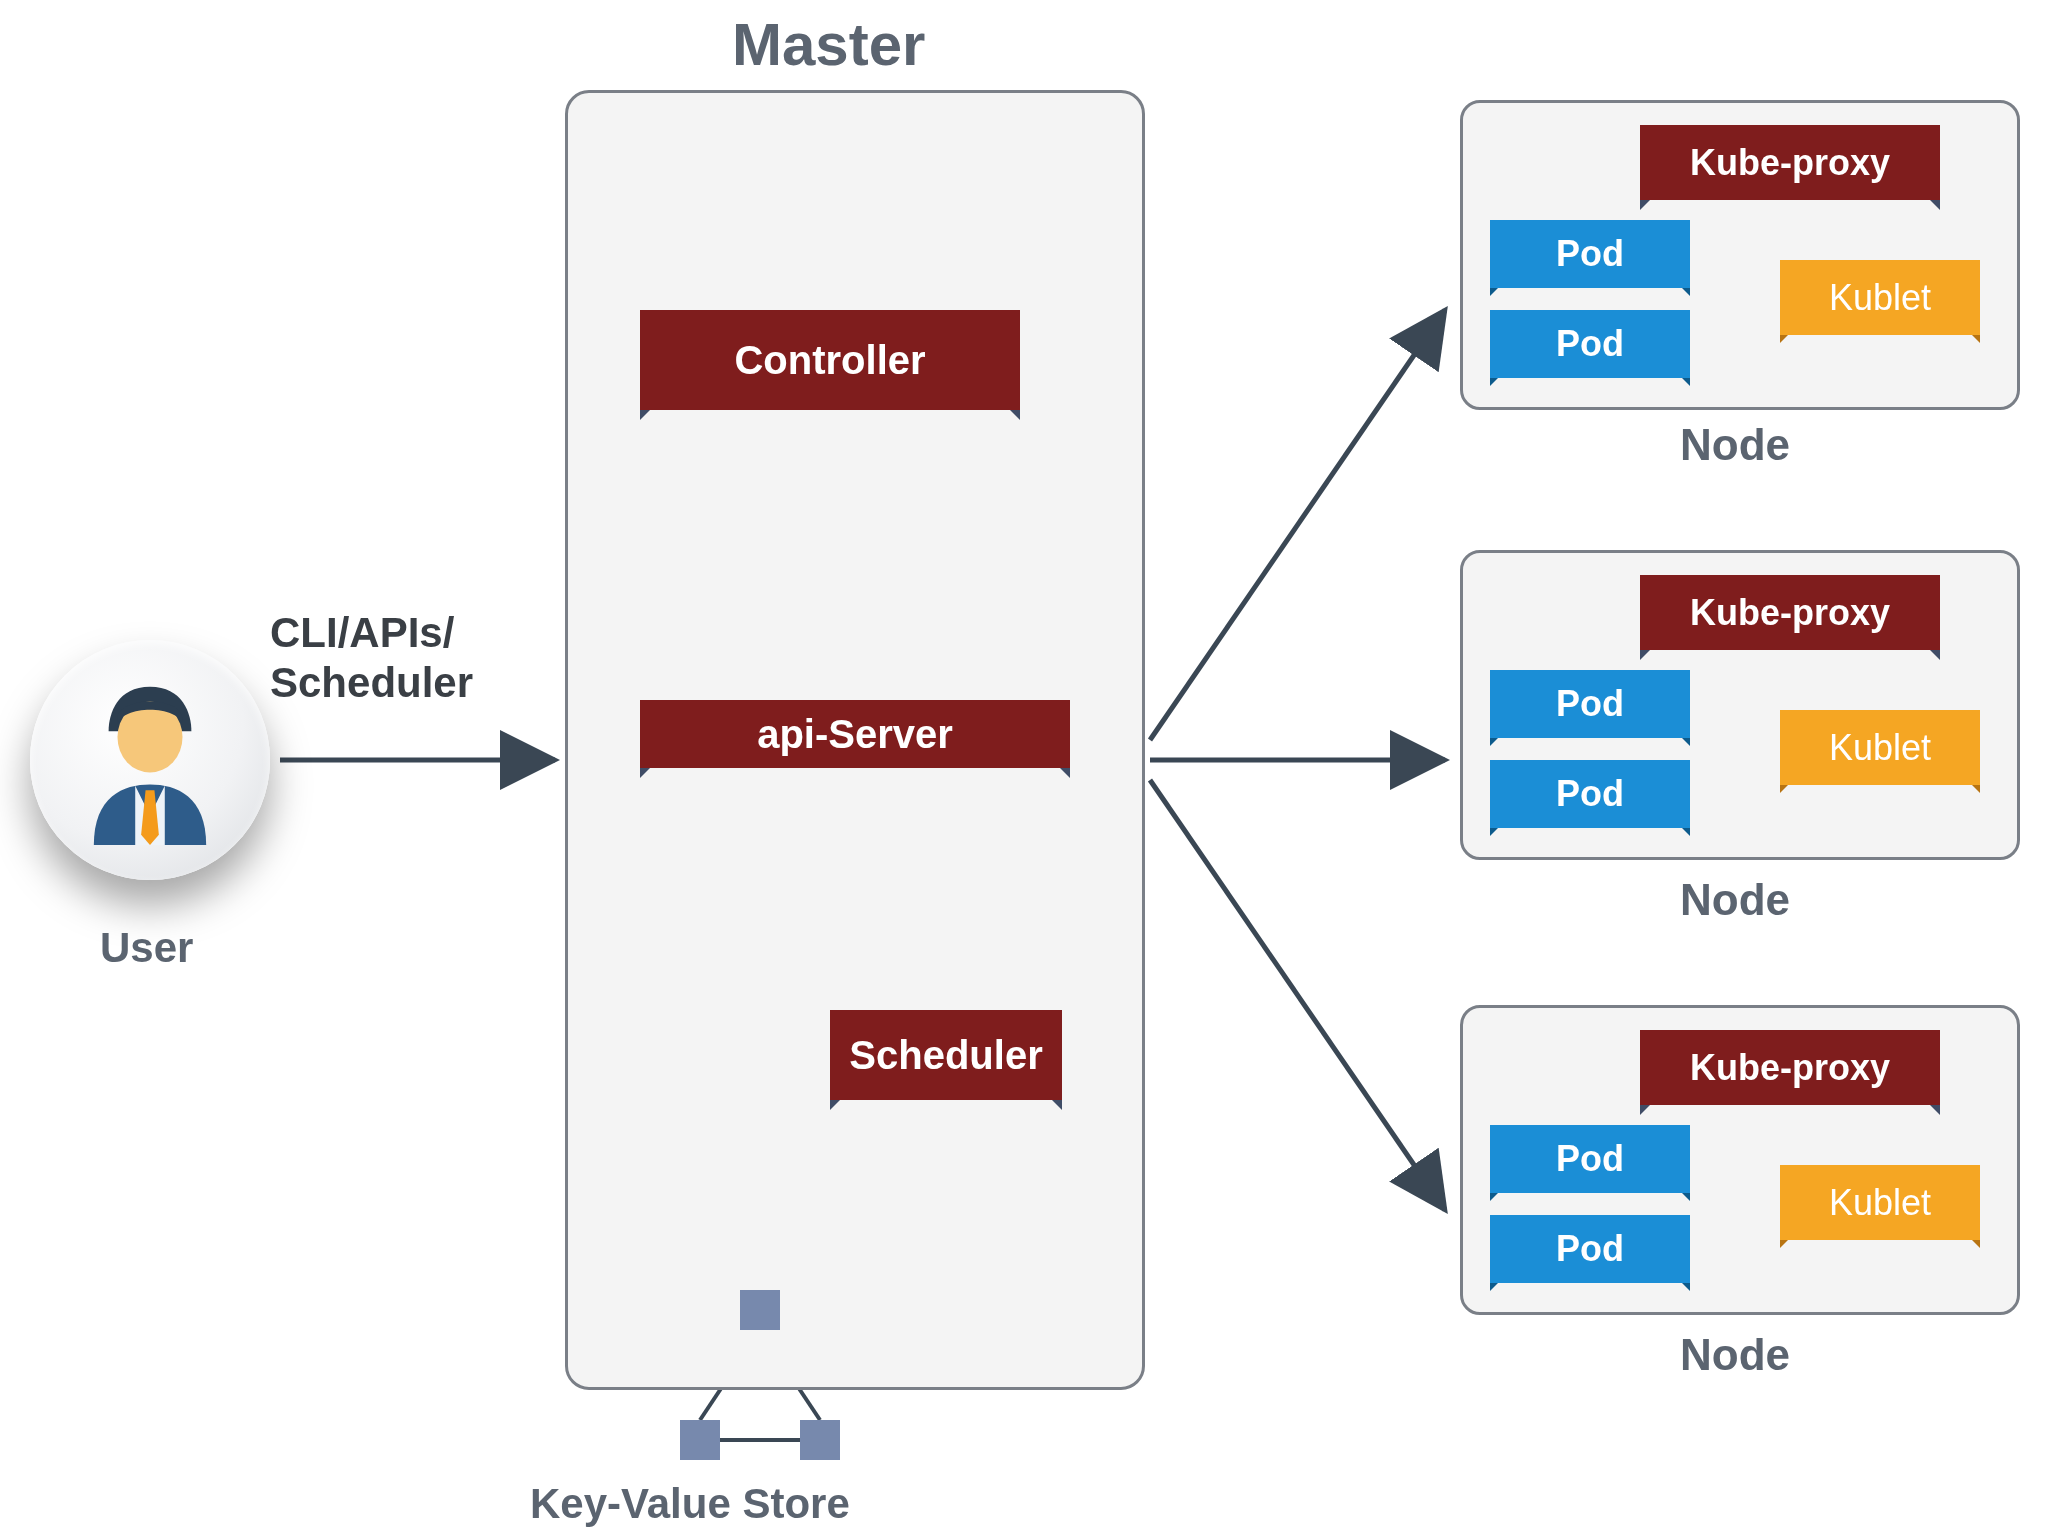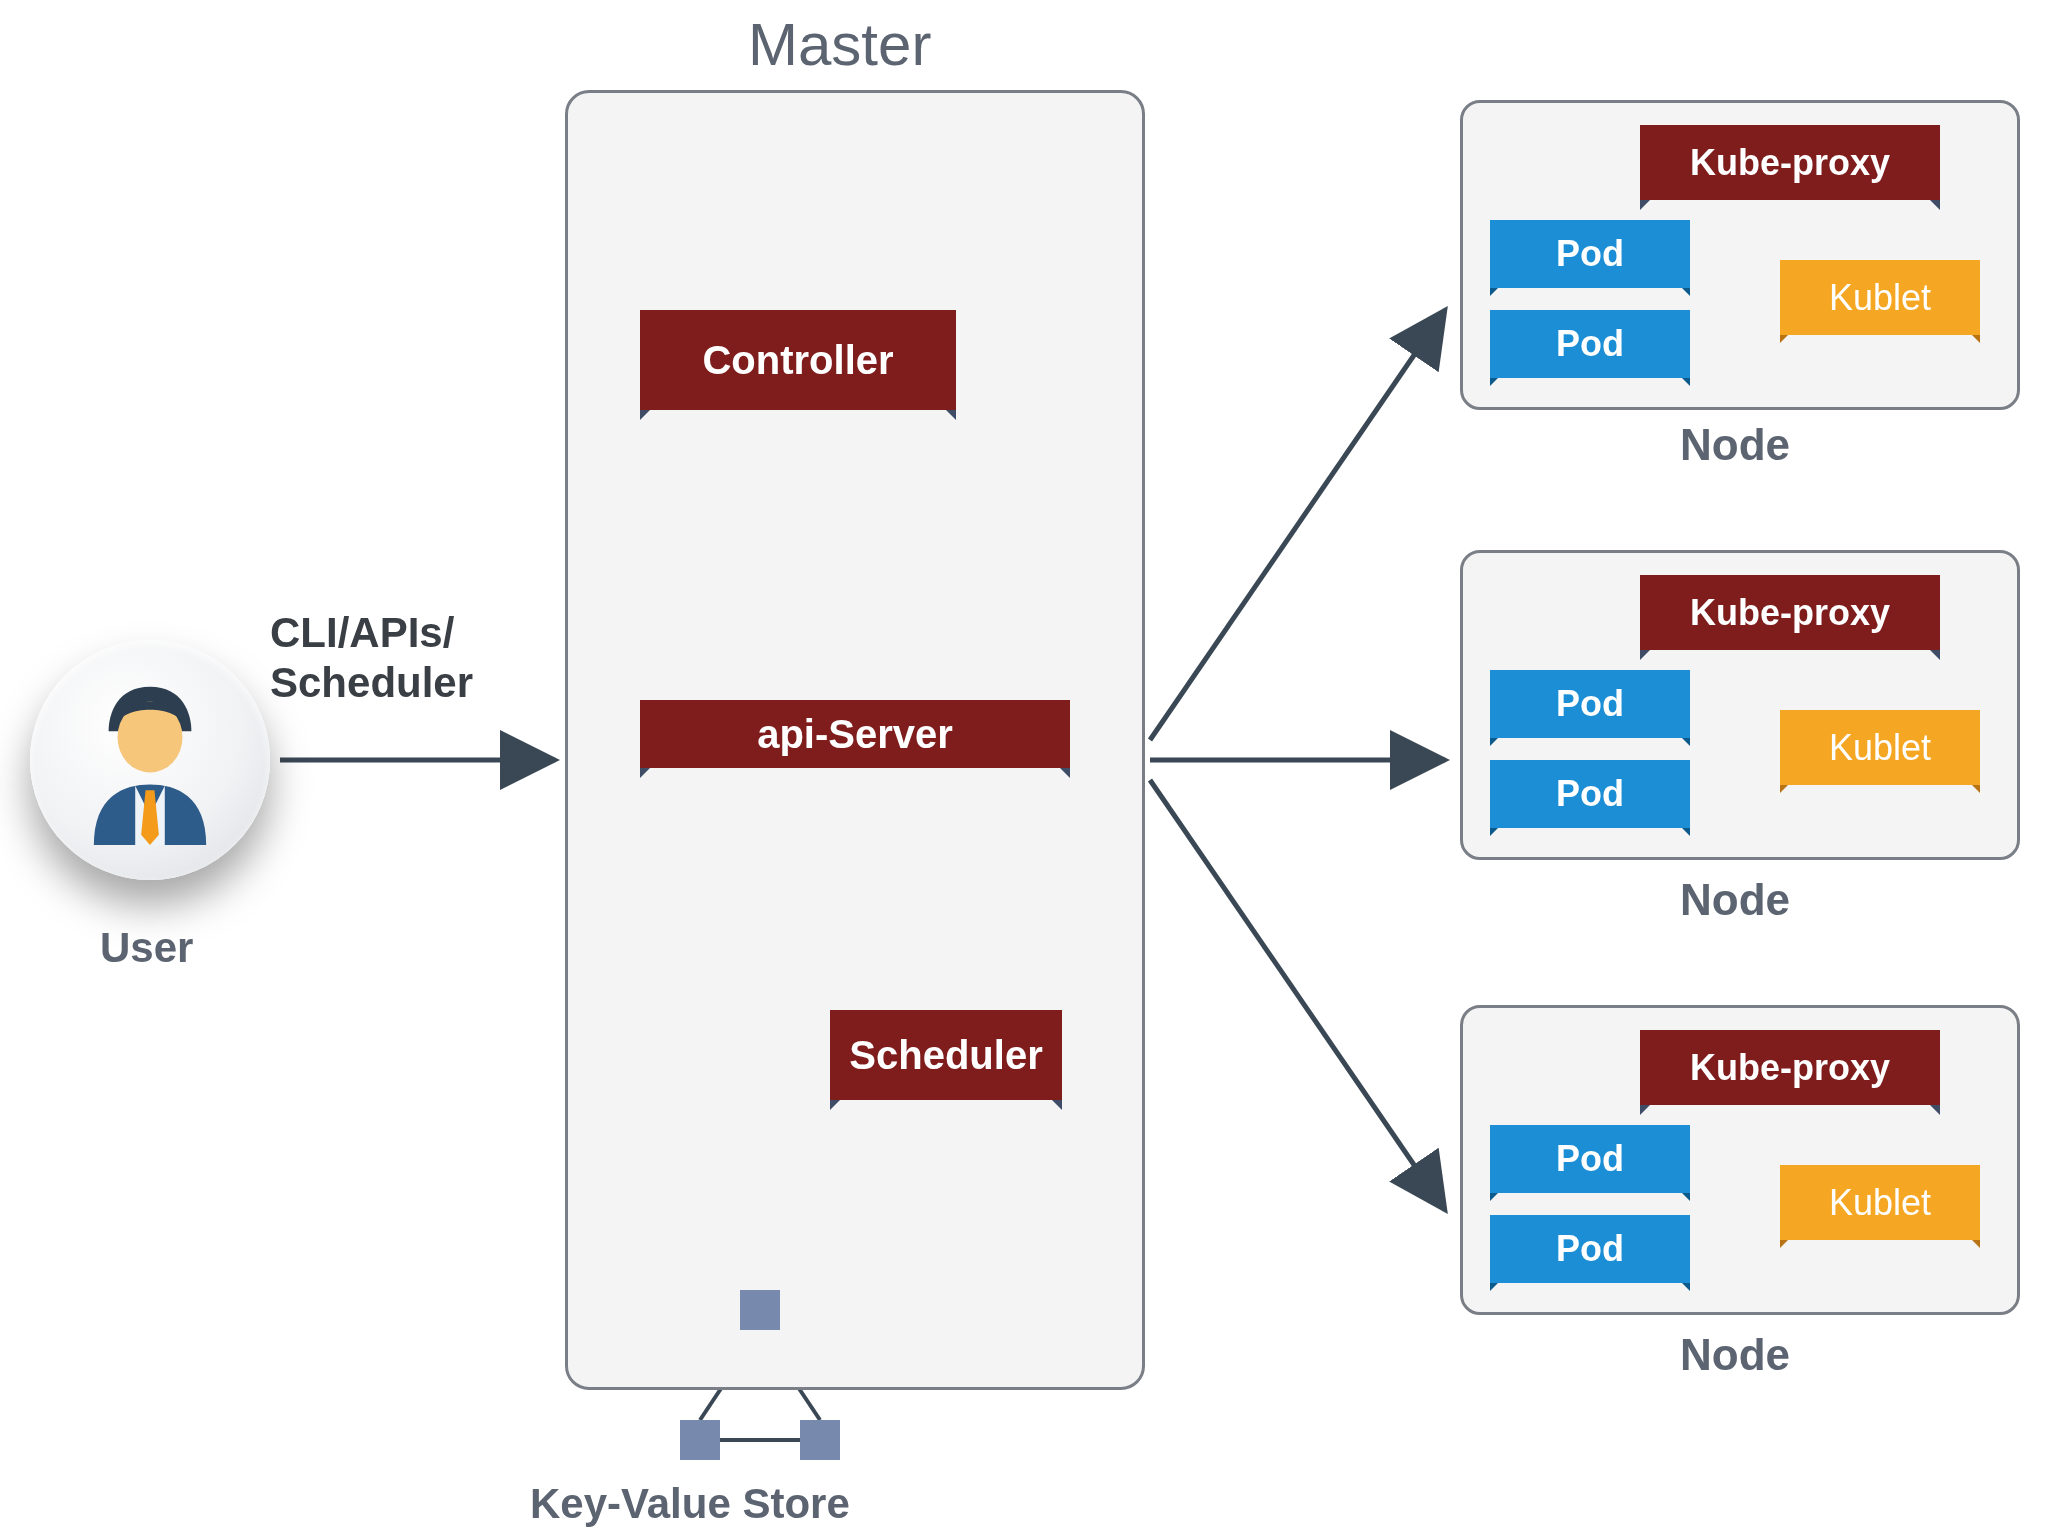--- a/index.html
+++ b/index.html
@@ -8,22 +8,22 @@
     background: #ffffff;
     width: 2048px;
     height: 1537px;
     position: relative;
     color: #333;
   }
   .canvas { position: absolute; inset: 0; }
 
   
   .title-master {
-    position: absolute; left: 748px; top: 10px;
-    font-size: 60px; font-weight: 400; color: #5b6470;
+    position: absolute; left: 732px; top: 10px;
+    font-size: 60px; font-weight: 700; color: #5b6470;
   }
   .label-user {
     position: absolute; left: 100px; top: 900px;
     font-size: 42px; font-weight: 600; color: #5b6470; margin-top: 24px;
   }
   .label-cli {
     position: absolute; left: 270px; top: 608px;
     font-size: 42px; font-weight: 600; color: #3a3f45; line-height: 1.2;
   }
   .label-kv {
@@ -153,21 +153,21 @@
       <path d="M47 78 L53 78 L56 108 L50 115 L44 108 Z" fill="#f49b1c"></path>
     </svg>
   </div>
   <div class="label-user">User</div>
   <div class="label-cli">
     <span>CLI/APIs/</span><br>
     <span>Scheduler</span>
   </div>
 
   <div class="master-box"></div>
-  <div class="comp" style="left:640px; top:310px; width:316px; height:100px;">Controller</div>
+  <div class="comp" style="left:640px; top:310px; width:380px; height:100px;">Controller</div>
   <div class="comp" style="left:640px; top:700px; width:430px; height:68px;">api-Server</div>
   <div class="comp" style="left:830px; top:1010px; width:232px; height:90px;">Scheduler</div>
 
   <div class="kv-sq" style="left:740px; top:1290px;"></div>
   <div class="kv-sq" style="left:680px; top:1420px;"></div>
   <div class="kv-sq" style="left:800px; top:1420px;"></div>
   <div class="label-kv">Key-Value Store</div>
 
   <div class="node-box" style="left:1460px; top:100px;"></div>
   <div class="comp" style="left:1640px; top:125px; width:300px; height:75px; font-size:36px;">Kube-proxy</div>

